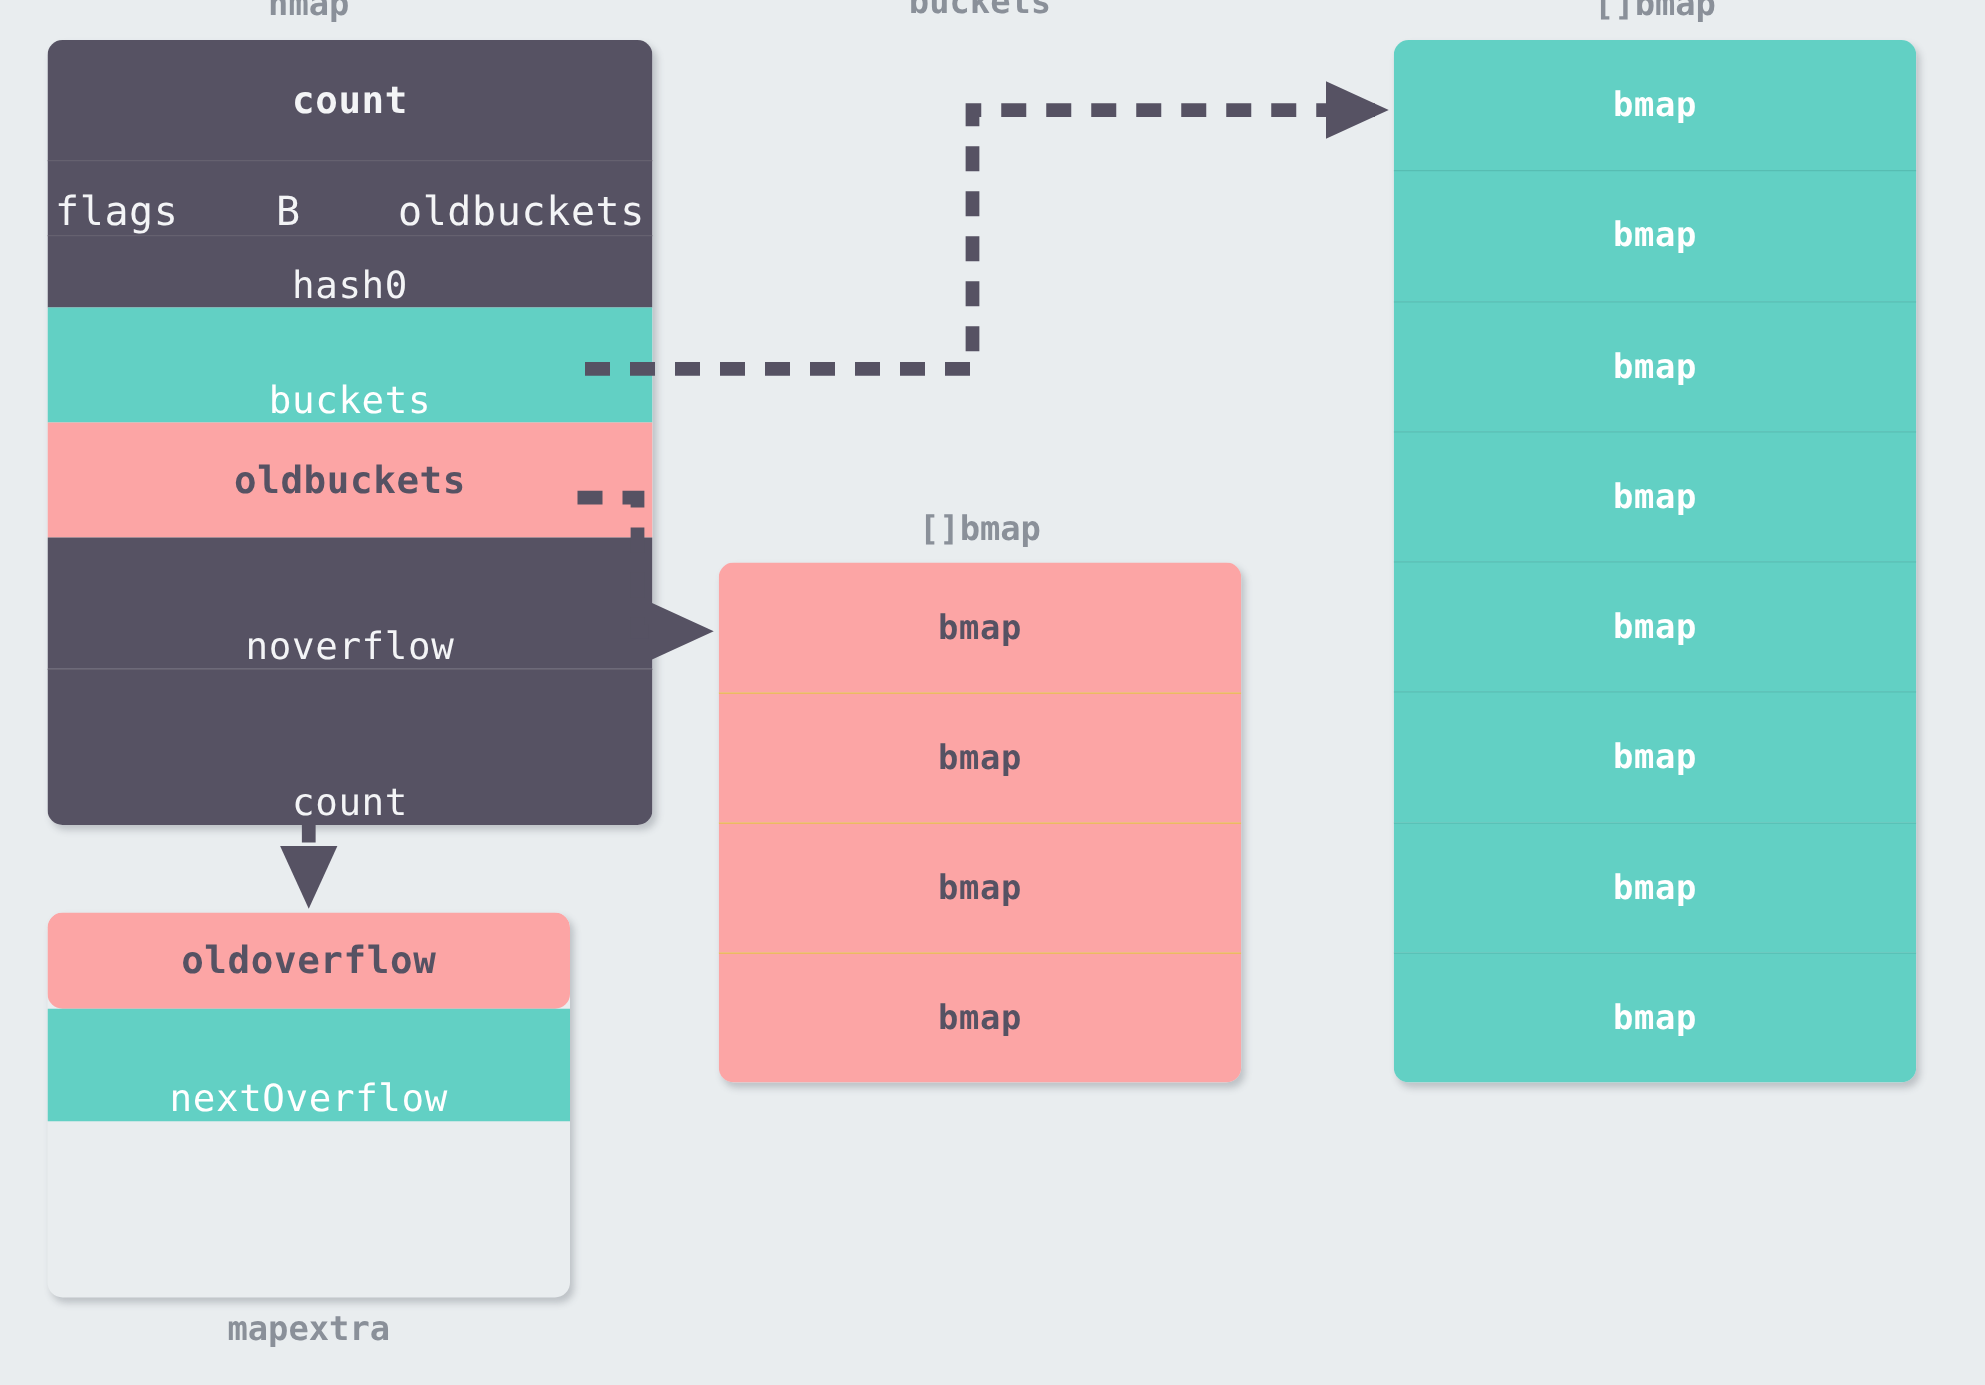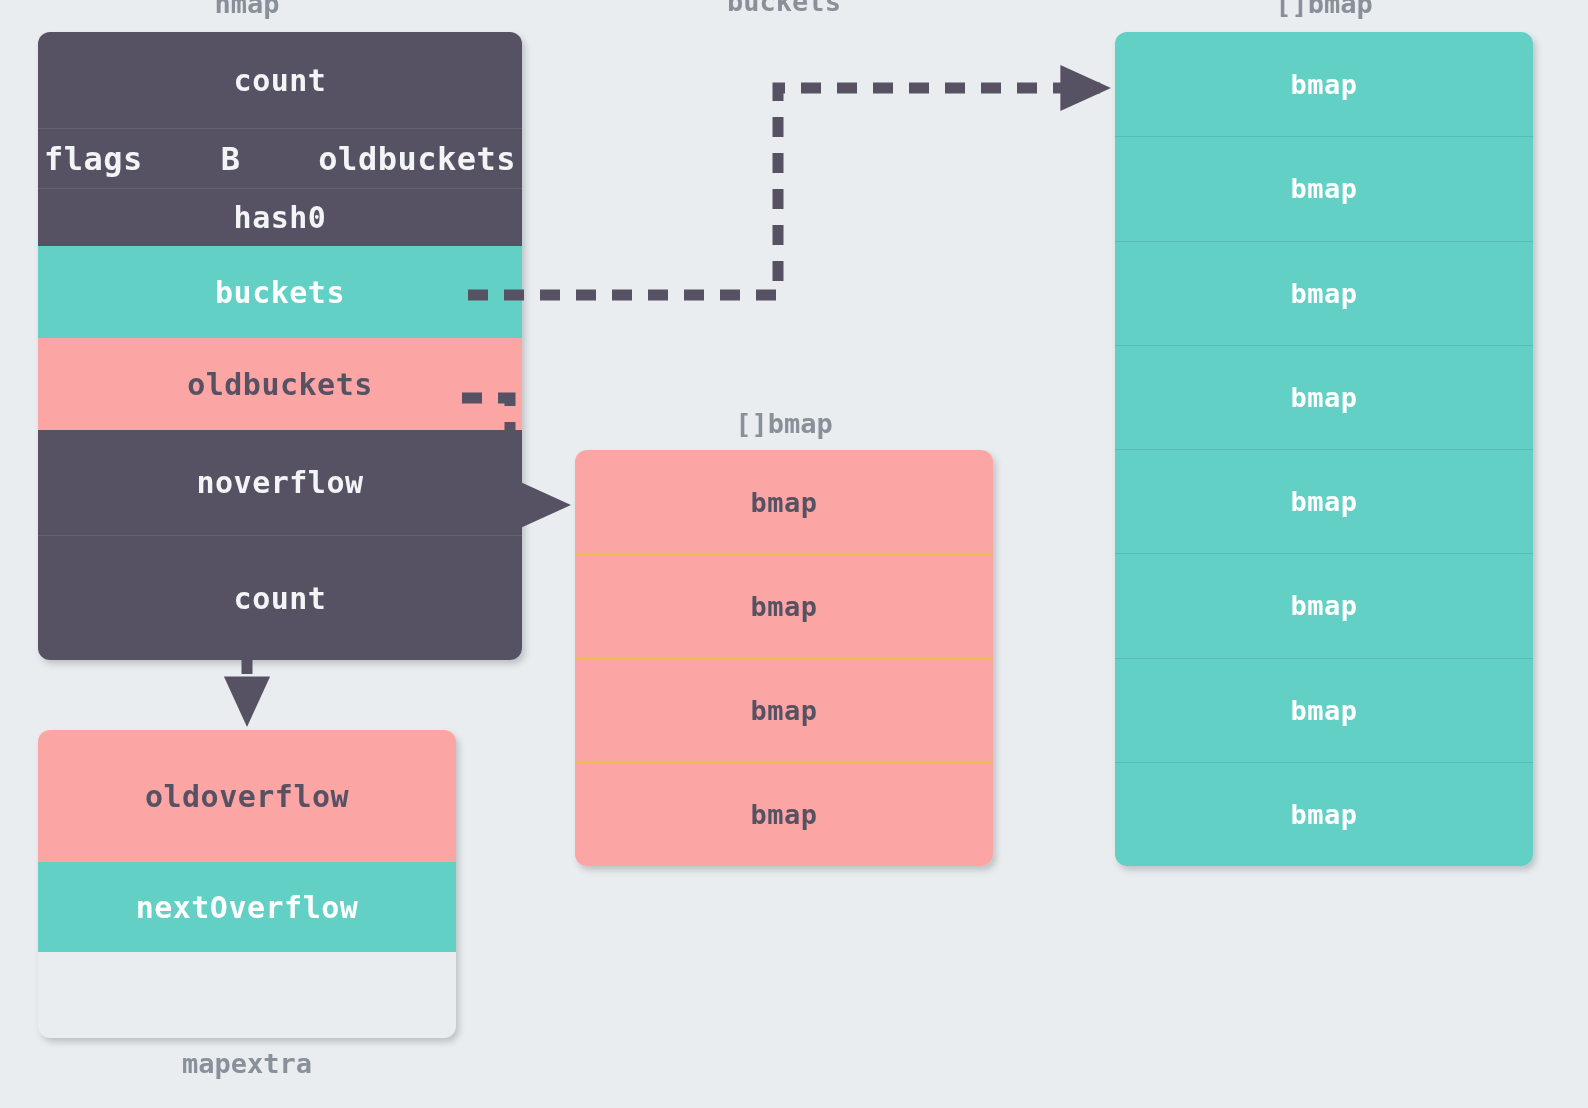--- a/index.html
+++ b/index.html
@@ -41,21 +41,21 @@
 
   .row.dark   { background: #565263; color: #f3f4f6; }
   .row.teal   { background: #62d0c4; color: #ffffff; }
   .row.yellow { background: #fca5a5; color: #565263; }
 
   .row.sep-dark   { border-top: 1px solid #65616f; }
   .row.sep-teal   { border-top: 1px solid #57bdb2; }
   .row.sep-yellow { border-top: 1px solid #e7bf4c; }
 
   
-  .t-light { font-weight: 700; }
+  .t-light { font-weight: 400; align-items: flex-end; }
   .t-bold  { font-weight: 700; }
 
   
   .caption {
     position: absolute;
     color: #8a9099;
     font-size: 27px;
     font-weight: 700;
     white-space: nowrap;
     text-align: center;
@@ -77,21 +77,21 @@
                          padding: 0 6px; }
   #hmap-row-hash0      { height: 58px; font-size: 30px; }
   #hmap-row-buckets    { height: 92px; font-size: 30px; }
   #hmap-row-oldbuckets { height: 92px; font-size: 30px; }
   #hmap-row-nevacuate  { height: 105px; font-size: 30px; }
   #hmap-row-extra      { height: 125px; font-size: 30px; }
 
   
   #mapextra-box { left: 38px; top: 730px; width: 418px; height: 308px; }
   #mx-row-overflow     { height: 102px; font-size: 30px; }
-  #mx-row-oldoverflow  { height: 132px; font-size: 30px; }
+  #mx-row-oldoverflow  { height: 77px; font-size: 30px; border-radius: 12px; }
   #mx-row-nextoverflow { height: 90px; font-size: 30px; }
 
   
   #bmap-old-box { left: 575px; top: 450px; width: 418px; height: 416px; }
   #bmap-old-box .row { height: 104px; font-size: 27px; }
 
   
   #bmap-new-box { left: 1115px; top: 32px; width: 418px; height: 834px; }
   #bmap-new-box .row { height: 104.25px; font-size: 27px; }
 

